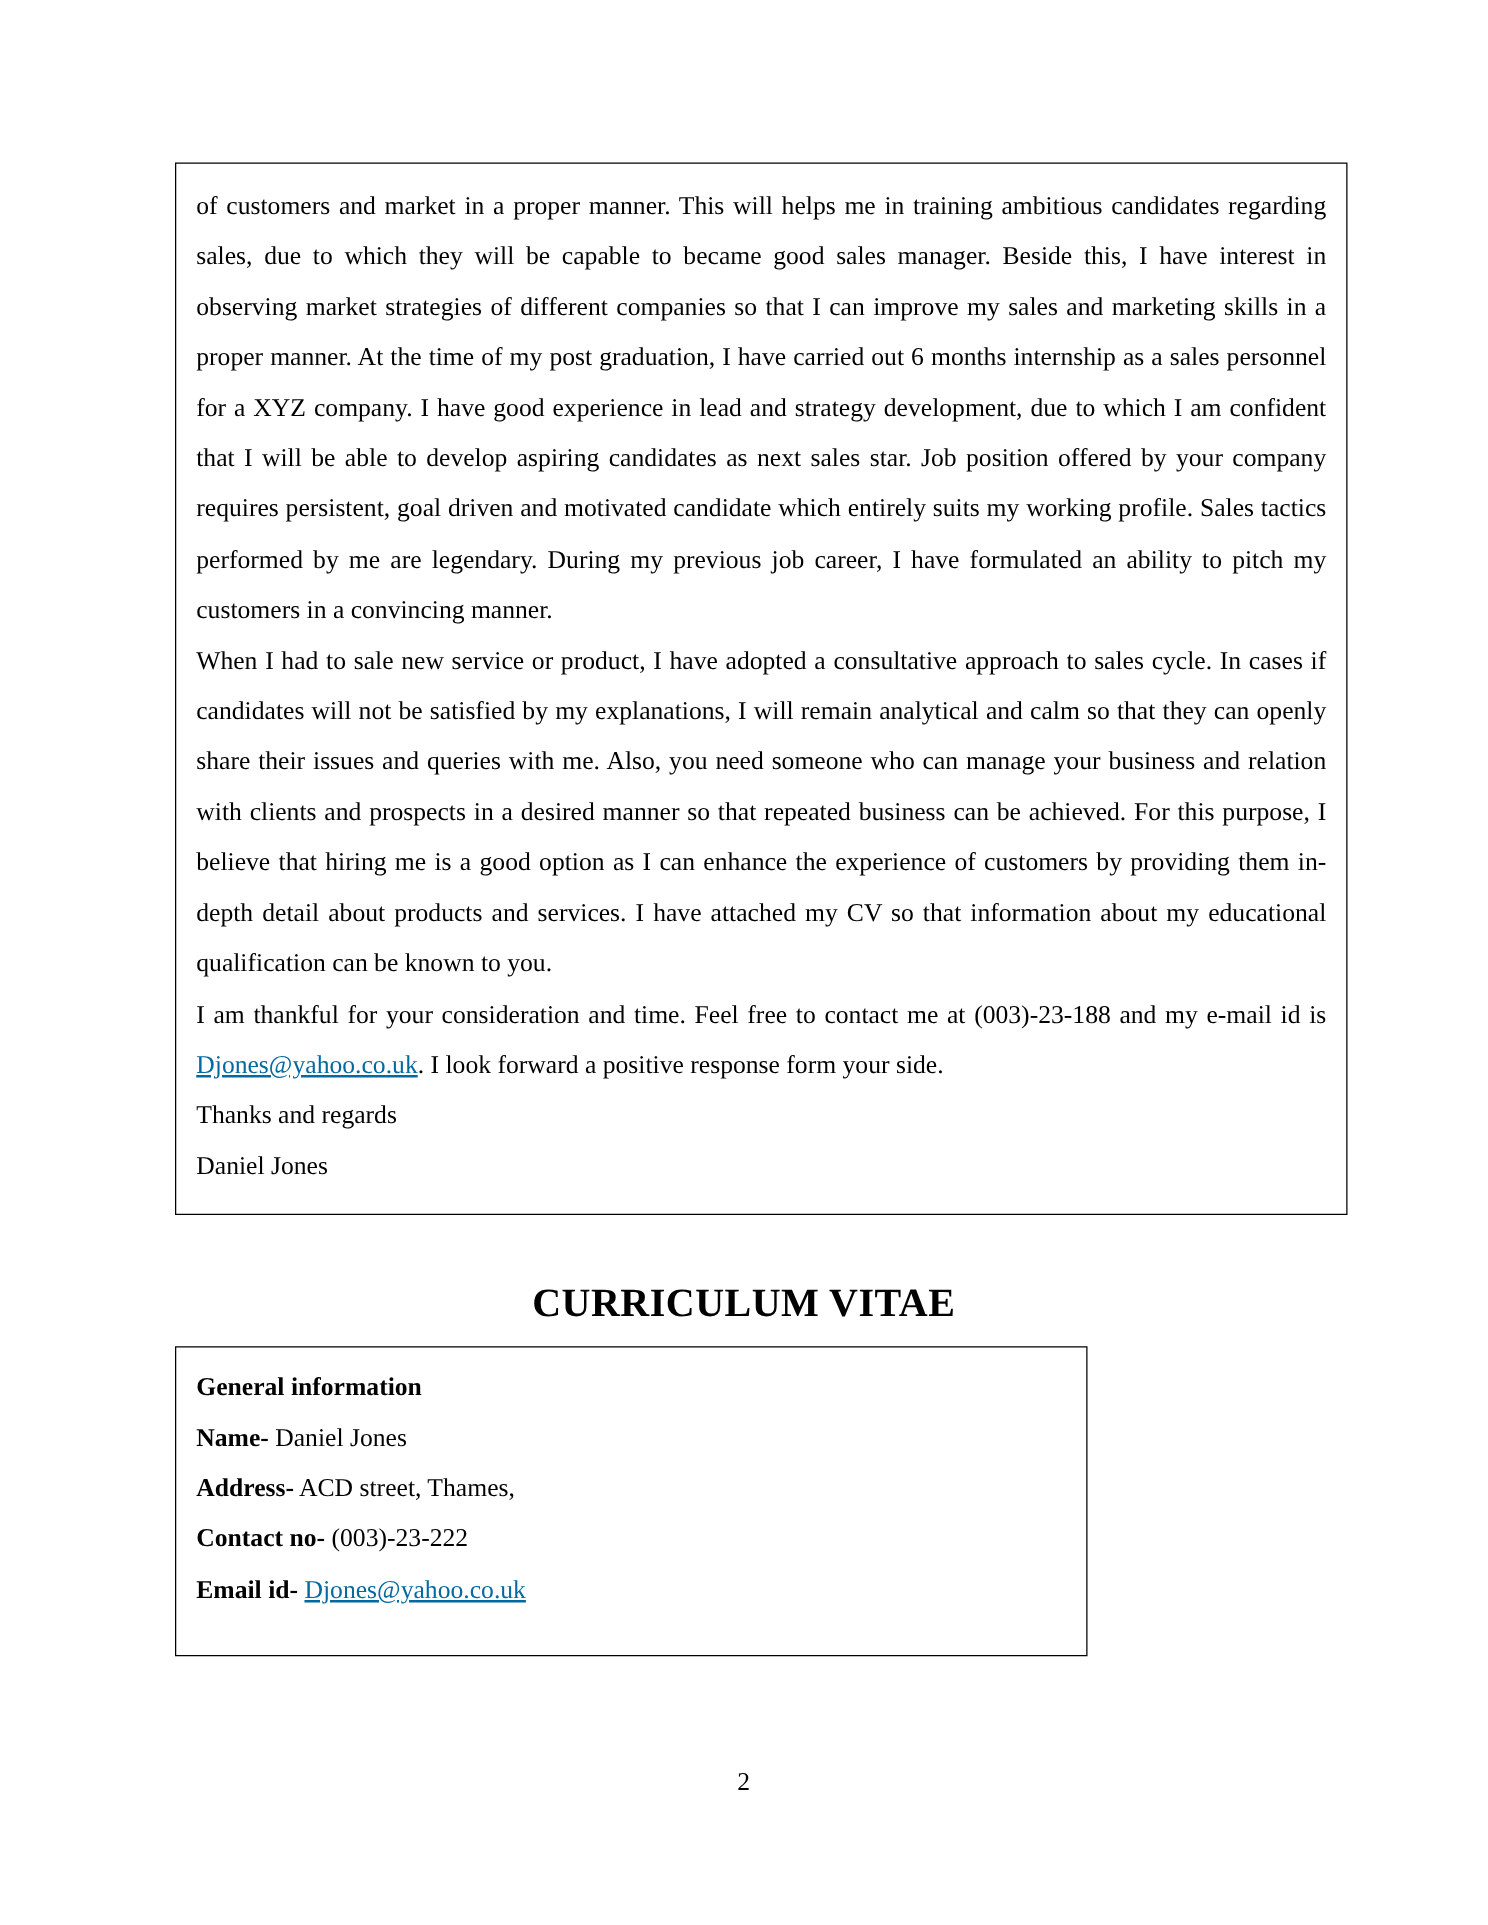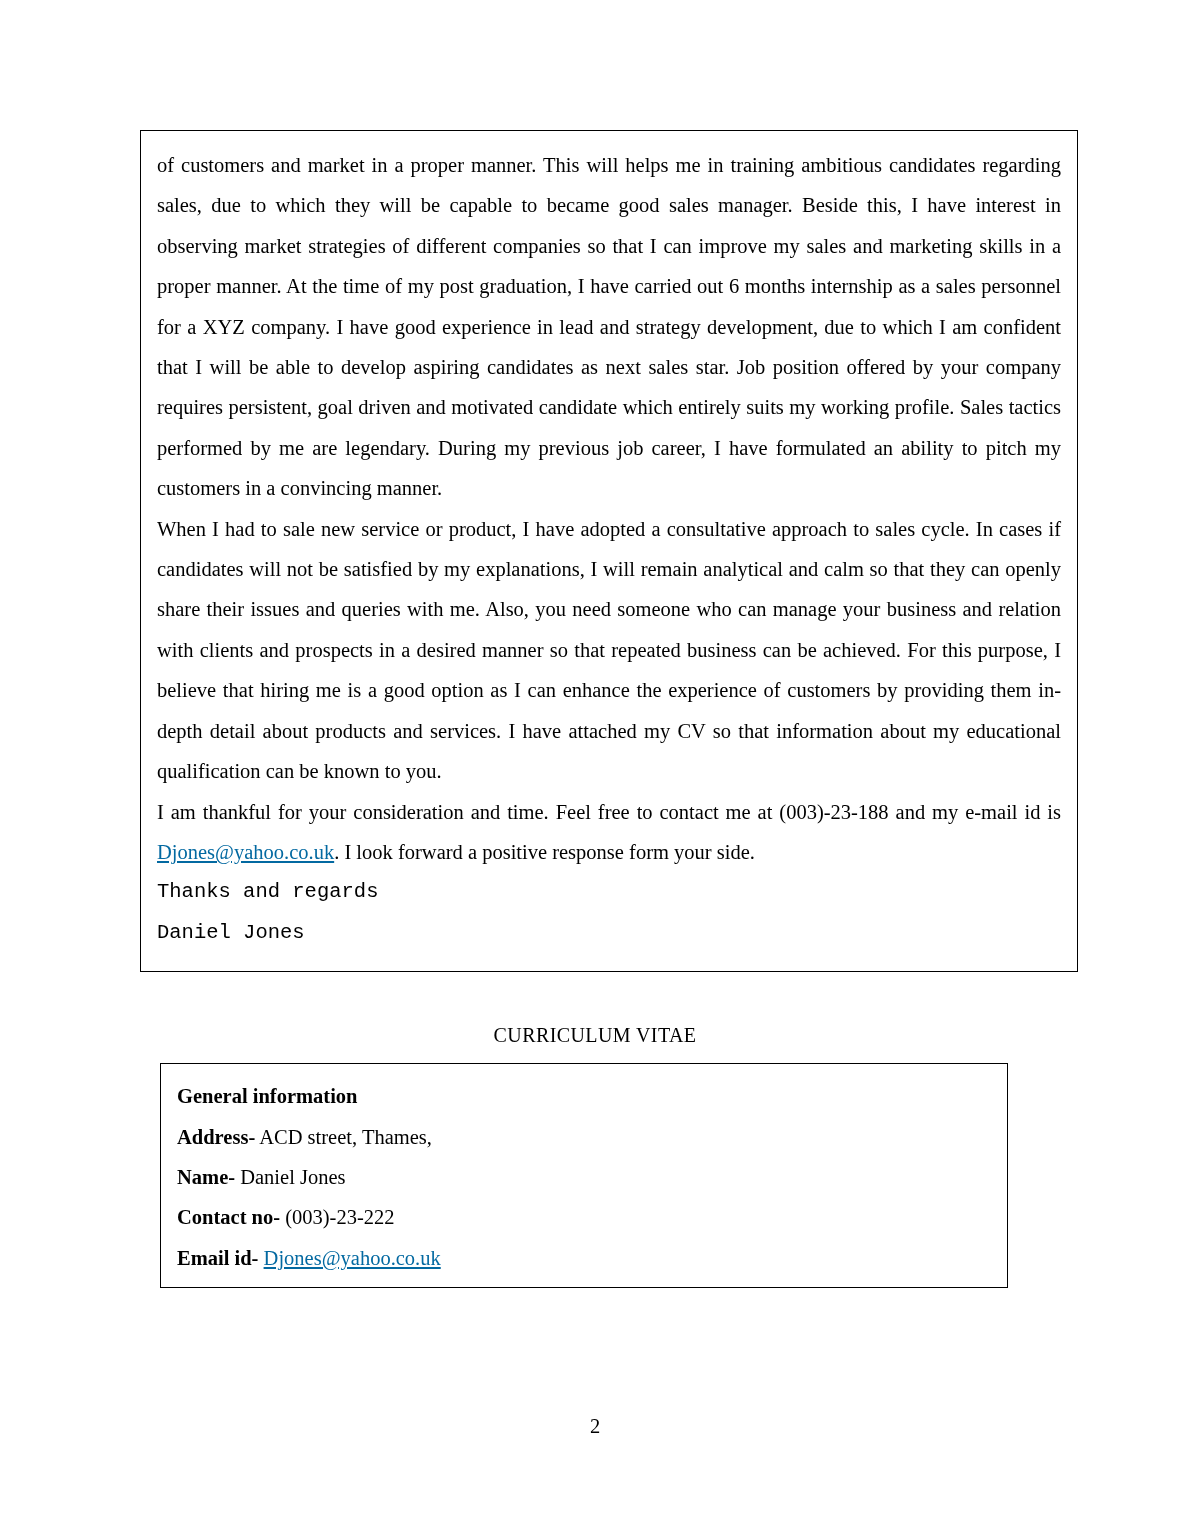--- a/index.html
+++ b/index.html
@@ -29,40 +29,38 @@
   }
   .letter-box p {
     margin: 0 0 0 0;
     font-size: 20.5px;
     line-height: 40.4px;
     text-align: justify;
     text-justify: inter-word;
   }
   .no-justify {
     text-align: center;
-    font-family: Liberation Mono, monospace;
   }
   a.link {
     color: #0369a1;
     text-decoration: underline;
   }
   .cv-title {
     text-align: center;
-    font-weight: normal;
-    font-size: 20px;
+    font-weight: bold;
+    font-size: 32px;
     letter-spacing: 0.4px;
     margin: 52px 0 16px 0;
     width: 910px;
   }
   .cv-box {
     border: 1px solid #000000;
     box-sizing: border-box;
-    padding: 12px 16px 9px 16px;
-    width: 848px;
-    margin-left: 20px;
+    padding: 12px 16px 32px 16px;
+    width: 730px;
   }
   .cv-box p {
     margin: 0;
     font-size: 20.5px;
     line-height: 40.4px;
     text-align: left;
   }
   .cv-box .bold {
     font-weight: bold;
   }
@@ -88,24 +86,24 @@
     </p>
     <p class="no-justify">Thanks and regards</p>
     <p class="no-justify">Daniel Jones</p>
   </div>
 
   <div class="cv-title">CURRICULUM VITAE</div>
 
   <div class="cv-box">
     <p class="bold">General information</p>
     <p>
-      <span class="bold">Address-</span><span> ACD street, Thames,</span>
+      <span class="bold">Name-</span><span> Daniel Jones</span>
     </p>
     <p>
-      <span class="bold">Name-</span><span> Daniel Jones</span>
+      <span class="bold">Address-</span><span> ACD street, Thames,</span>
     </p>
     <p>
       <span class="bold">Contact no-</span><span> (003)-23-222</span>
     </p>
     <p>
       <span class="bold">Email id-</span> <a class="link" href="#">Djones@yahoo.co.uk</a>
     </p>
   </div>
 
   <div class="page-number">2</div>

